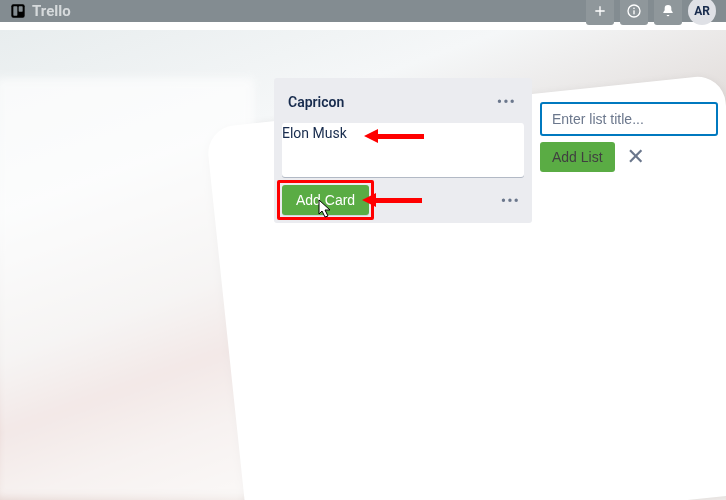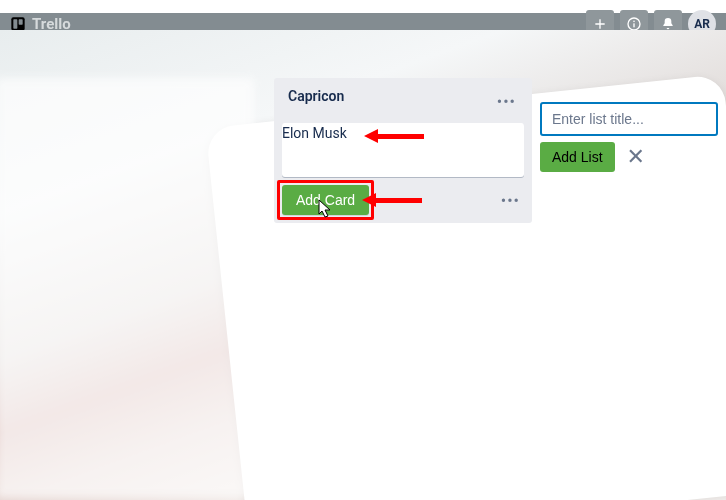--- a/index.html
+++ b/index.html
@@ -1,48 +1,48 @@
 <!DOCTYPE html>
 <html><head>
   <meta charset="utf-8">
   <style>
     * { margin: 0; padding: 0; box-sizing: border-box; }
     body { font-family: -apple-system, BlinkMacSystemFont, 'Segoe UI', Roboto, sans-serif; width: 726px; height: 500px; overflow: hidden; position: relative; }
-    .topbar { background: #838c91; height: 22px; display: flex; align-items: center; justify-content: space-between; padding: 0 10px; margin-top: 13px; }
+    .topbar { background: #838c91; height: 22px; display: flex; align-items: center; justify-content: space-between; padding: 0 10px; }
     .topbar-left { display: flex; align-items: center; gap: 6px; }
     .logo-icon { width: 16px; height: 16px; fill: #d6dadc; }
     .logo-text { color: #d6dadc; font-weight: 700; font-size: 15px; }
     .topbar-right { display: flex; align-items: center; gap: 6px; }
     .icon-btn { width: 28px; height: 28px; background: #8f979b; border-radius: 3px; display: flex; align-items: center; justify-content: center; cursor: pointer; }
     .icon-btn svg { width: 16px; height: 16px; fill: #fff; }
     .avatar { width: 28px; height: 28px; border-radius: 50%; background: #dfe1e6; display: flex; align-items: center; justify-content: center; font-size: 12px; font-weight: 700; color: #172b4d; }
     .board-header { height: 44px; display: flex; align-items: center; justify-content: flex-end; gap: 6px; padding: 6px 10px; background: transparent; }
     .board-btn { background: #e6e8eb; border-radius: 3px; padding: 6px 10px; display: flex; align-items: center; gap: 6px; color: #172b4d; font-size: 14px; cursor: pointer; }
     .board-btn svg { width: 16px; height: 16px; }
     .board-body { position: absolute; top: 30px; left: 0; right: 0; bottom: 0; }
     .board-bg { position: absolute; inset: 0; background: linear-gradient(160deg, #e8edee 0%, #f5f7f8 25%, #e3dedc 45%, #d9b9b5 55%, #e6d7d3 65%, #f4f0ee 80%); }
     .board-bg::after { content: ""; position: absolute; right: -20px; top: 70px; width: 520px; height: 420px; background: #fff; border-radius: 28px; box-shadow: 0 2px 10px rgba(0,0,0,.08); transform: rotate(-6deg); }
     .board-content { position: absolute; top: 44px; left: 0; right: 0; bottom: 0; display: flex; align-items: flex-start; gap: 8px; padding: 4px 8px; }
     .list-col { width: 258px; flex-shrink: 0; }
     .blurred-list { width: 258px; height: 420px; background: rgba(255,255,255,0.85); border-radius: 3px; filter: blur(4px); opacity: 0.8; margin-left: -12px; }
     .list { background: #ebecf0; border-radius: 3px; padding: 8px; }
-    .list-header { display: flex; justify-content: space-between; padding: 2px 4px 8px 6px; }
+    .list-header { display: flex; align-items: center; justify-content: space-between; padding: 2px 4px 8px 6px; }
     .list-title { font-size: 14px; font-weight: 600; color: #172b4d; }
     .list-menu { cursor: pointer; padding: 4px; }
     .card-compose { background: #fff; border-radius: 3px; box-shadow: 0 1px 0 rgba(9,30,66,.25); min-height: 54px; margin-bottom: 8px; }
     .card-compose-text { font-size: 14px; color: #172b4d; }
     .compose-footer { display: flex; align-items: center; gap: 10px; position: relative; }
     .add-card-btn { background: #5aac44; color: #fff; border: none; border-radius: 3px; padding: 7px 14px; font-size: 14px; cursor: pointer; box-shadow: 0 1px 0 rgba(0,0,0,.1); position: relative; }
     .highlight-box { position: absolute; border: 3px solid #ff0000; top: -5px; left: -5px; right: -5px; bottom: -5px; border-radius: 2px; pointer-events: none; }
     .footer-menu { margin-left: auto; cursor: pointer; padding: 4px; color: #6b778c; }
     .add-list { width: 220px; margin-top: 24px; }
     .add-list-input { width: 100%; padding: 7px 10px; border: 2px solid #0079bf; border-radius: 3px; font-size: 14px; background: #fff; color: #172b4d; outline: none; }
     .add-list-input::placeholder { color: #6b778c; }
     .add-list-footer { display: flex; align-items: center; gap: 12px; margin-top: 6px; }
-    .add-list-btn { background: #5aac44; color: #000000; border: none; border-radius: 3px; padding: 7px 12px; font-size: 14px; cursor: pointer; }
+    .add-list-btn { background: #5aac44; color: #404040; border: none; border-radius: 3px; padding: 7px 12px; font-size: 14px; cursor: pointer; }
     .close-icon { cursor: pointer; color: #6b778c; font-size: 22px; line-height: 1; }
     .arrow { position: absolute; display: flex; align-items: center; pointer-events: none; }
     .arrow-shaft { height: 5px; background: #ff0000; }
     .arrow-head { width: 0; height: 0; border-top: 7px solid transparent; border-bottom: 7px solid transparent; border-right: 14px solid #ff0000; }
     .cursor-img { position: absolute; width: 16px; height: 20px; pointer-events: none; }
     .dots { color: #6b778c; font-size: 16px; letter-spacing: 1px; }
   </style>
 </head>
 <body>
 

